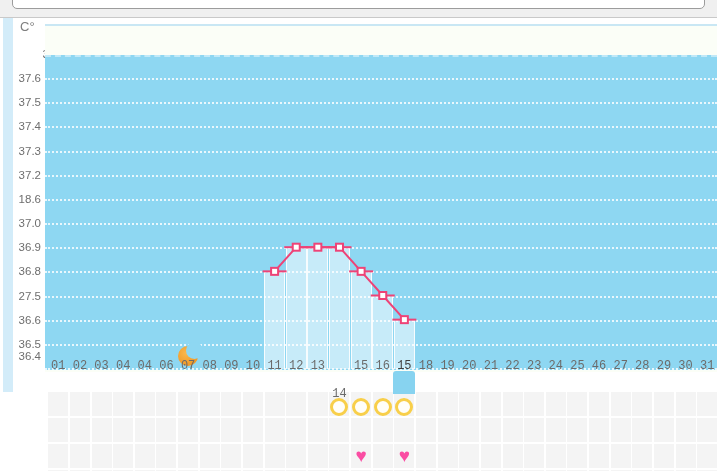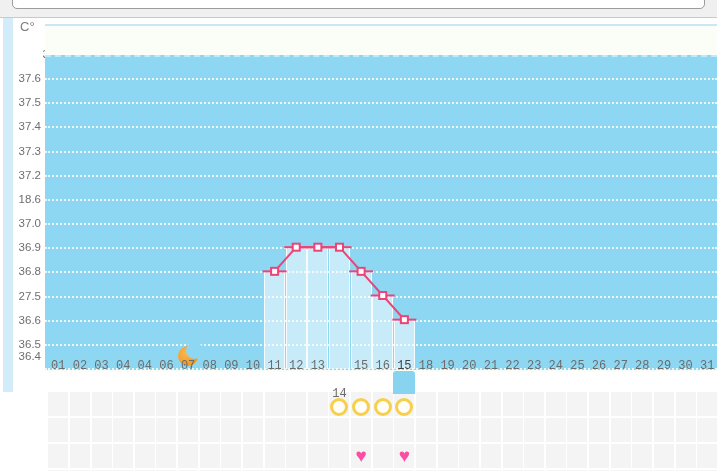--- a/index.html
+++ b/index.html
@@ -135,21 +135,21 @@
     <div class="sel-bg" style="left: 393.38px;"></div>
     <div class="xlabel selected" style="left: 393.38px;">15</div>
     <div class="xlabel" style="left: 415.01px;">18</div>
     <div class="xlabel" style="left: 436.64px;">19</div>
     <div class="xlabel" style="left: 458.27px;">20</div>
     <div class="xlabel" style="left: 479.9px;">21</div>
     <div class="xlabel" style="left: 501.53px;">22</div>
     <div class="xlabel" style="left: 523.16px;">23</div>
     <div class="xlabel" style="left: 544.79px;">24</div>
     <div class="xlabel" style="left: 566.42px;">25</div>
-    <div class="xlabel" style="left: 588.05px;">26</div>
+    <div class="xlabel" style="left: 588.05px;">46</div>
     <div class="xlabel" style="left: 609.68px;">27</div>
     <div class="xlabel" style="left: 631.31px;">28</div>
     <div class="xlabel" style="left: 652.94px;">29</div>
     <div class="xlabel" style="left: 674.57px;">30</div>
     <div class="xlabel" style="left: 696.2px;">31</div>
   </div>
 
 <div class="bottom-grid" id="bottom-grid">
     <div class="gcell" style="left: 48.3px; top: 0px; width: 20px; height: 24px;"></div>
     <div class="gcell" style="left: 69.93px; top: 0px; width: 20px; height: 24px;"></div>

